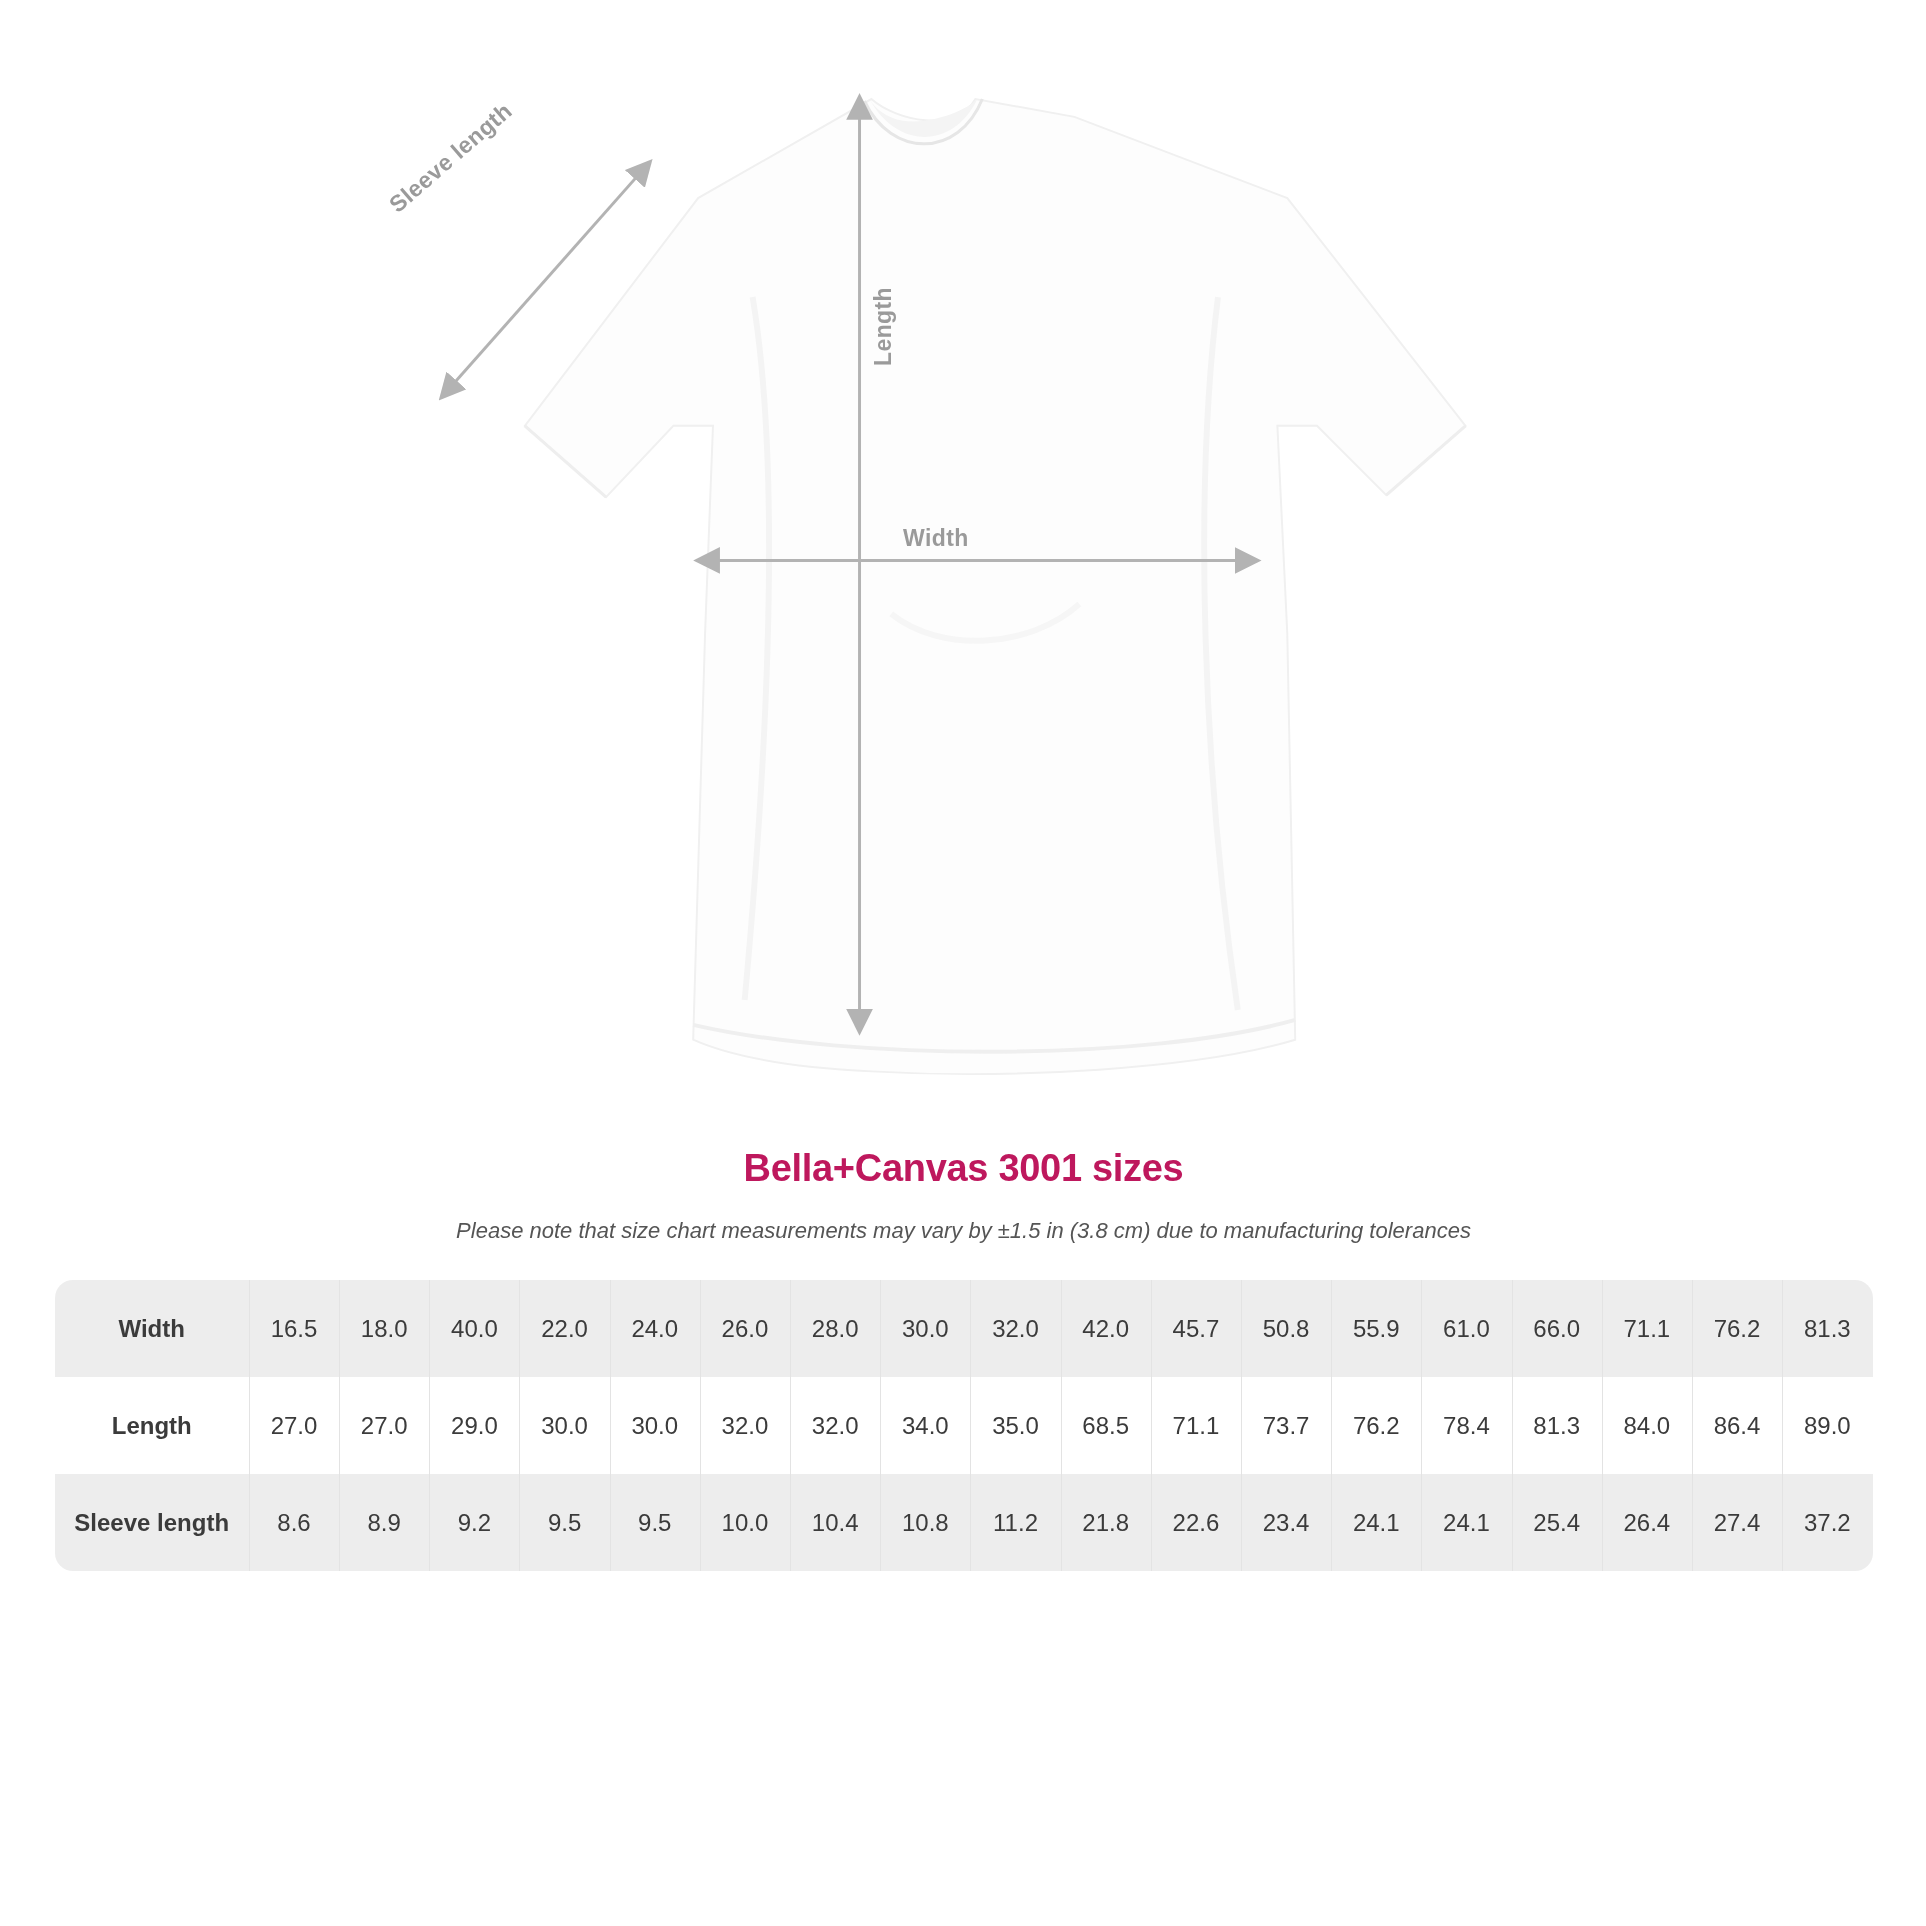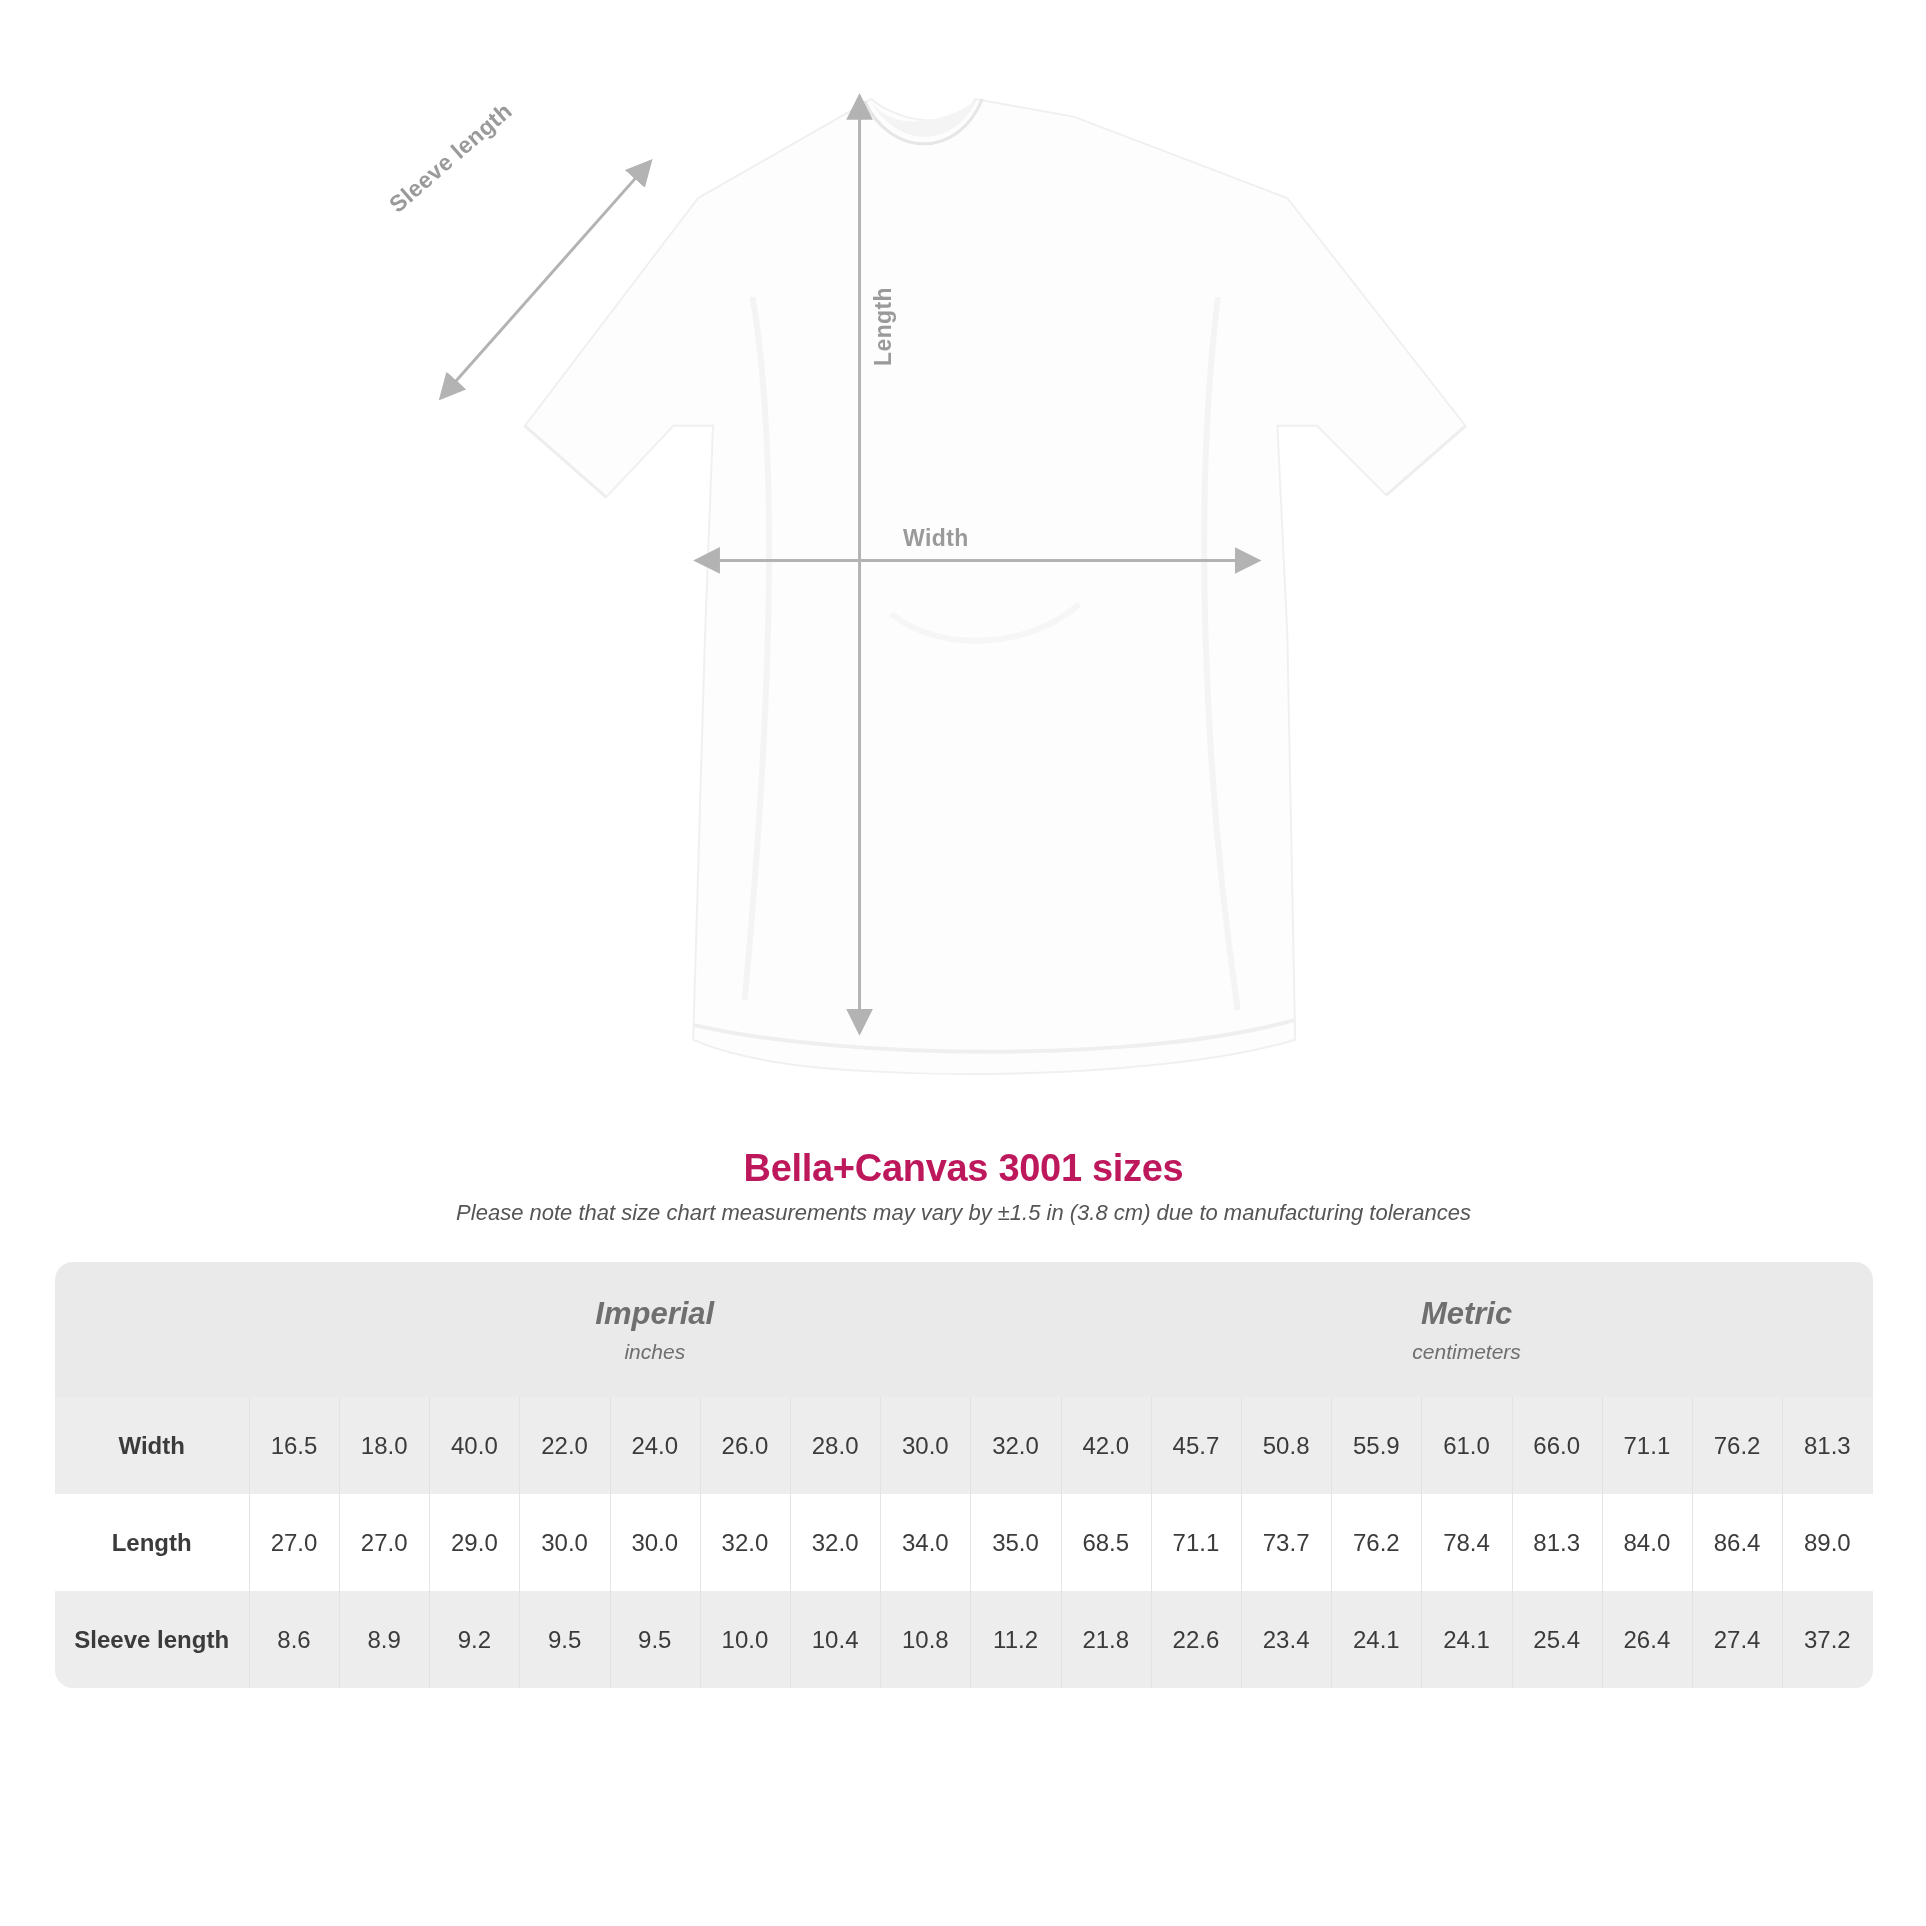--- a/index.html
+++ b/index.html
@@ -57,21 +57,21 @@
     text-align: center;
     margin-top: 38px;
   }
   .title {
     font-size: 38px;
     font-weight: bold;
     color: #be185d;
     letter-spacing: -0.3px;
   }
   .subtitle {
-    margin-top: 10px;
+    margin-top: 28px;
     font-size: 22px;
     font-style: italic;
     color: #555555;
   }
 
   
   .table-wrap {
     margin: 36px auto 0 auto;
     width: 1818px;
     border-radius: 18px;
@@ -223,31 +223,20 @@
         <col class="col-data">
         <col class="col-data">
         <col class="col-data">
         <col class="col-data">
       <col class="col-data">
         <col class="col-data">
         <col class="col-data">
         <col class="col-data">
     </colgroup>
     <tbody>
-      <tr class="unit-row">
-        <td class="corner-cell"></td>
-        <td colspan="9">
-          <div class="unit-main">Imperial</div>
-          <div class="unit-sub">inches</div>
-        </td>
-        <td colspan="9">
-          <div class="unit-main">Metric</div>
-          <div class="unit-sub">centimeters</div>
-        </td>
-      </tr>
 
 
       <tr class="data-row shade">
         <td class="rowhead">Width</td>
         <td class="cell-sep">16.5</td>
         <td class="cell-sep">18.0</td>
         <td class="cell-sep">40.0</td>
         <td class="cell-sep">22.0</td>
         <td class="cell-sep">24.0</td>
         <td class="cell-sep">26.0</td>

